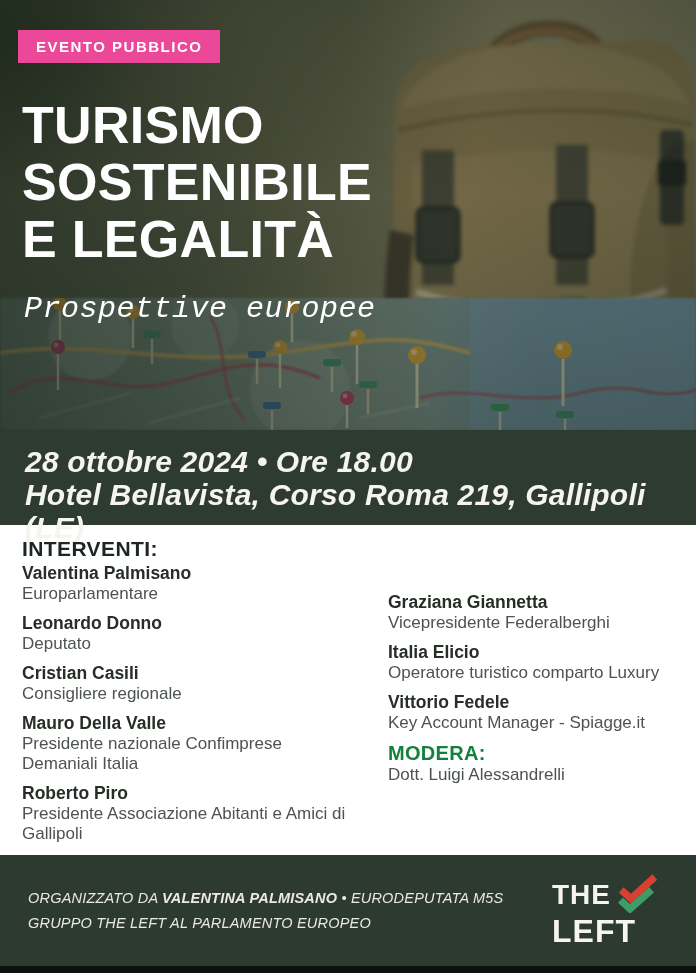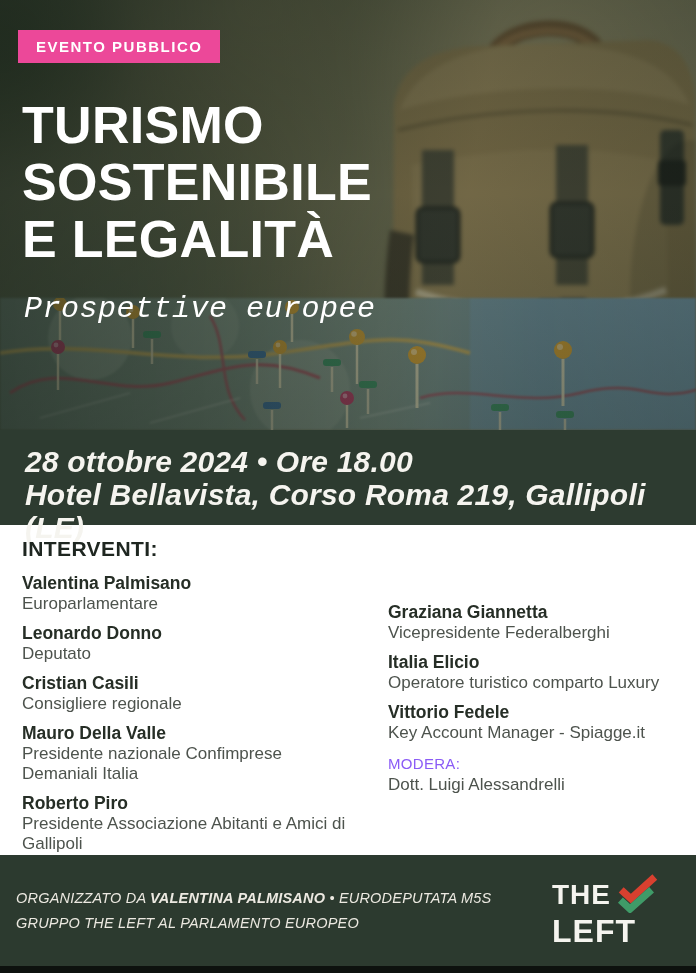--- a/index.html
+++ b/index.html
@@ -48,36 +48,36 @@
 
   
   .band {
     width:696px; height:95px; background:#2d3b30; color:#f5f4ef;
     padding:15px 18px 0 25px; font-style:italic; font-weight:bold;
     font-size:30px; line-height:33px; letter-spacing:0.2px;
   }
 
   
   .speakers { width:696px; height:330px; background:#fff; padding:12px 22px 0 22px; }
-  .speakers h2 { font-size:21px; font-weight:bold; color:#1e2620; letter-spacing:0.4px; margin-bottom:12px; }
+  .speakers h2 { font-size:21px; font-weight:bold; color:#1e2620; letter-spacing:0.4px; margin-bottom:2px; }
   .cols { display:flex; }
   .col-left { flex:0 0 366px; }
   .col-right { flex:1; padding-top:5px;margin-top:24px; }
   .entry { margin-bottom:9px; }
   .s-name { font-size:17.5px; font-weight:bold; color:#262e26; line-height:21px; }
   .s-role { font-size:17px; color:#4d534d; line-height:20px; }
   .col-left .s-role { max-width:330px; }
   .moderator { margin-top:3px; }
-  .modera-label { font-size:15px; font-weight:normal; color:#8b5cf6; line-height:23px; letter-spacing:0.3px; }
+  .modera-label { font-size:20px; font-weight:bold; color:#15803d; line-height:23px; letter-spacing:0.3px; }
 
   
   .footer {
     width:696px; height:111px; background:#2c3a2f; color:#ece9e1;
     display:flex; align-items:center; justify-content:space-between;
-    padding:0 34px 0 16px;
+    padding:0 34px 0 28px;
   }
   .footer-text { font-style:italic; font-size:14.5px; line-height:20px; letter-spacing:0.2px; }
   .footer-text .bold { font-weight:bold; }
   .footer-text .row2 { display:block; margin-top:5px; }
   .left-logo { color:#f5f4ef; font-weight:bold; line-height:1; }
   .logo-row { display:flex; align-items:flex-start; }
   .logo-the { font-size:28px; letter-spacing:1px; margin-top:6px; }
   .check-icon { width:48px; height:40px; margin-left:3px; margin-top:-2px; }
   .logo-left-word { display:block; font-size:32px; letter-spacing:1px; margin-top:2px; }
 

